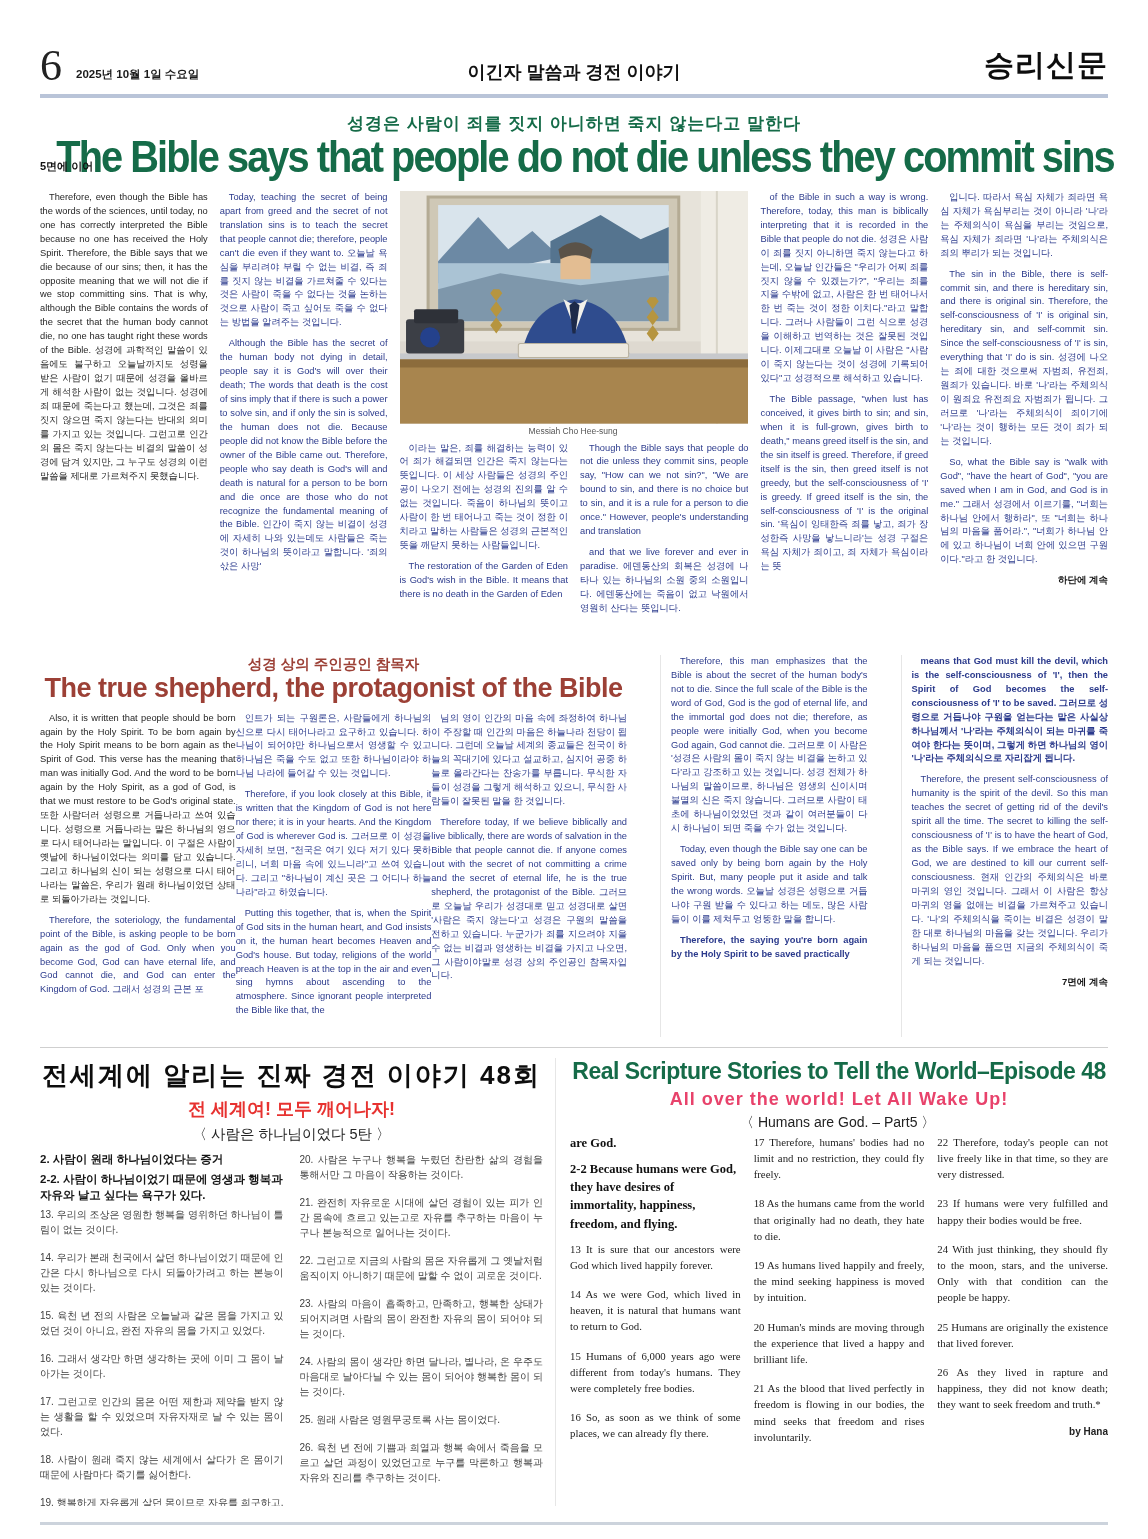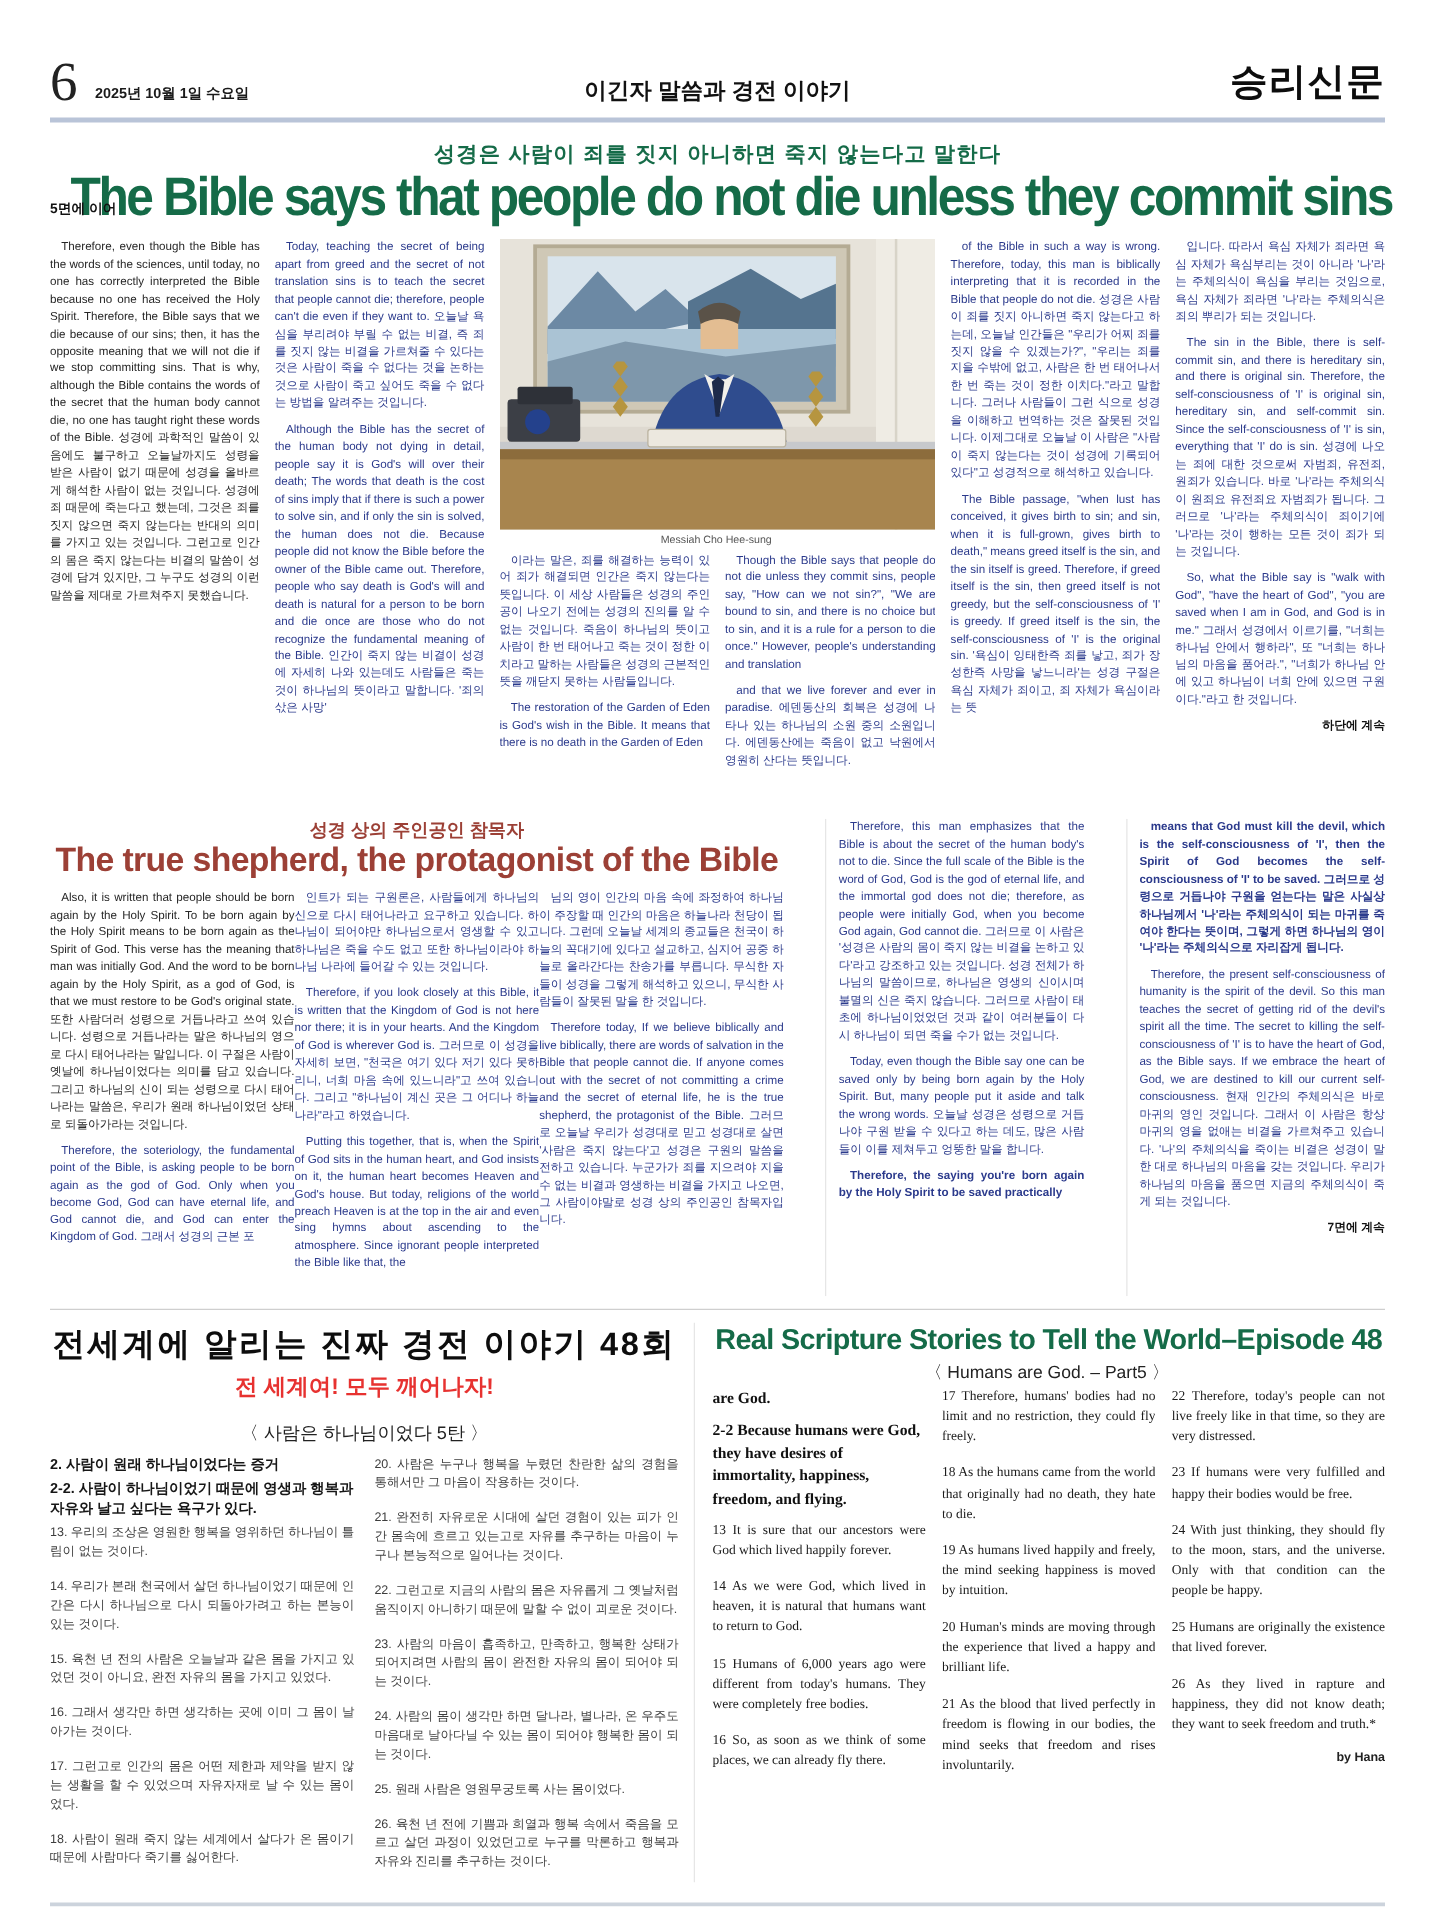--- a/index.html
+++ b/index.html
@@ -47,21 +47,21 @@
   .a2col { flex:1; overflow:hidden; }
   .contcol { flex:1; overflow:hidden; border-left:1px solid #e6e6e6; padding-left:10px;margin-left:21px; }
 
   
   .bottom-sep { border-top:1px solid #cfcfcf; margin-top:10px; }
   .bottom-band { display:flex; margin-top:10px; height:448px; overflow:hidden; }
   .ko-half { width:515px; padding-right:12px; }
   .en-half { flex:1; border-left:1px solid #e6e6e6; padding-left:14px; }
   .sec-headline-ko { text-align:center; font-size:26px; font-weight:900; letter-spacing:2px; color:#0d0d0d; }
   .sec-subhead-red { text-align:center; font-size:18px; font-weight:bold; color:#e73230; margin-top:4px; }
-  .sec-series { text-align:center; font-size:14.5px; color:#222; margin-top:16px; }
+  .sec-series { text-align:center; font-size:14.5px; color:#222; margin-top:4px; }
   .ko-cols { display:flex; gap:16px; margin-top:8px; height:356px; overflow:hidden; }
   .ko-col { flex:1; overflow:hidden; }
   .ko-h1 { font-size:11.5px; font-weight:bold; color:#161616; margin-bottom:4px; }
   .ko-h2 { font-size:11.5px; font-weight:bold; color:#161616; margin-bottom:4px; line-height:1.4; }
   .ko-item { font-size:10px; line-height:1.5; color:#3d3d3d; text-align:justify; margin-bottom:13px; }
 
   .sec-headline-en { text-align:center; font-size:23px; font-weight:900; letter-spacing:-0.5px; color:#156b48; white-space:nowrap; }
   .sec-subhead-en { text-align:center; font-size:18px; font-weight:bold; color:#e8426b; letter-spacing:1px; margin-top:4px; }
   .en-series { font-size:14px; color:#222; margin-top:4px; margin-left:170px; }
   .en-cols { display:flex; gap:13px; margin-top:2px; height:352px; overflow:hidden; }
@@ -218,20 +218,21 @@
           <p class="ko-item">22. 그런고로 지금의 사람의 몸은 자유롭게 그 옛날처럼 움직이지 아니하기 때문에 말할 수 없이 괴로운 것이다.</p>
           <p class="ko-item">23. 사람의 마음이 흡족하고, 만족하고, 행복한 상태가 되어지려면 사람의 몸이 완전한 자유의 몸이 되어야 되는 것이다.</p>
           <p class="ko-item">24. 사람의 몸이 생각만 하면 달나라, 별나라, 온 우주도 마음대로 날아다닐 수 있는 몸이 되어야 행복한 몸이 되는 것이다.</p>
           <p class="ko-item">25. 원래 사람은 영원무궁토록 사는 몸이었다.</p>
           <p class="ko-item">26. 육천 년 전에 기쁨과 희열과 행복 속에서 죽음을 모르고 살던 과정이 있었던고로 누구를 막론하고 행복과 자유와 진리를 추구하는 것이다.</p>
         </div>
       </div>
     </div>
     <div class="en-half">
       <div class="sec-headline-en">Real Scripture Stories to Tell the World–Episode 48</div>
+      <div class="sec-subhead-en">All over the world! Let All Wake Up!</div>
       <div class="en-series">〈 Humans are God. – Part5 〉</div>
       <div class="en-cols">
         <div class="en-col first">
           <div class="en-h">2. The evidence that humans are God.</div>
           <div class="en-h">2-2 Because humans were God, they have desires of immortality, happiness, freedom, and flying.</div>
           <p class="en-item">13 It is sure that our ancestors were God which lived happily forever.</p>
           <p class="en-item">14 As we were God, which lived in heaven, it is natural that humans want to return to God.</p>
           <p class="en-item">15 Humans of 6,000 years ago were different from today's humans. They were completely free bodies.</p>
           <p class="en-item">16 So, as soon as we think of some places, we can already fly there.</p>
         </div>

